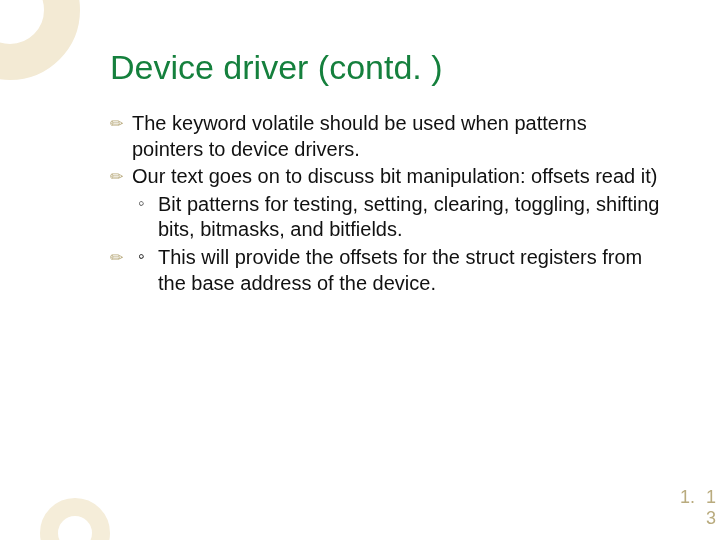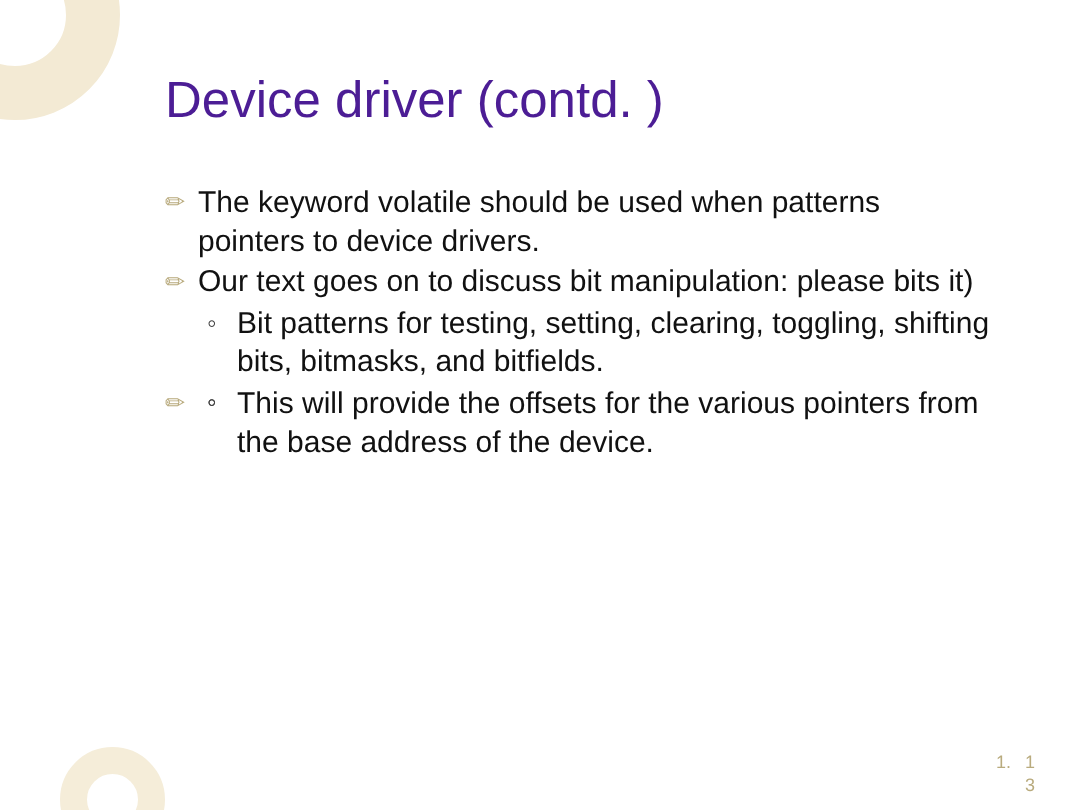--- a/index.html
+++ b/index.html
@@ -27,22 +27,22 @@
     border-color: #f5edd9;
   }
   .slide {
     position: absolute;
     top: 0; left: 0; right: 0; bottom: 0;
     padding: 48px 60px 0 110px;
   }
   .title {
     font-size: 34px;
     font-weight: 400;
-    color: #4c1d95;
-    margin-bottom: 36px;
+    color: #15803d;
+    margin-bottom: 24px;
   }
   .body-list {
     font-size: 20px;
     line-height: 1.28;
     color: #111;
   }
   .lvl1 {
     position: relative;
     padding-left: 22px;
     margin-bottom: 2px;
@@ -60,22 +60,22 @@
     margin-bottom: 2px;
   }
   .lvl2 .bullet-icon {
     position: absolute;
     left: 24px; top: 0;
     font-size: 18px;
     color: #444;
   }
   .footer {
     position: absolute;
-    bottom: 10px; right: 30px;
-    font-size: 12px;
+    bottom: 10px; right: 4px;
+    font-size: 18px;
     color: #b9ab7e;
     text-align: right;
     line-height: 1.2;
   }
   .footer-left {
     display: inline-block;
     vertical-align: top;
     margin-right: 6px;
   }
   .footer-right {
@@ -94,39 +94,39 @@
 
   <div class="body-list">
 
     <div class="lvl1">
       <span class="bullet-icon">✏</span>
       <span>The keyword volatile should be used when patterns pointers to device drivers.</span>
     </div>
 
     <div class="lvl1">
       <span class="bullet-icon">✏</span>
-      <span>Our text goes on to discuss bit manipulation: please bits it)</span>
+      <span>Our text goes on to discuss bit manipulation: offsets read it)</span>
     </div>
 
     <div class="lvl2">
       <span class="bullet-icon">◦</span>
       <span>Bit patterns for testing, setting, clearing, toggling, shifting bits, bitmasks,  and bitfields.</span>
     </div>
 
     <div class="lvl1">
       <span class="bullet-icon">✏</span>
     </div>
 
     <div class="lvl2">
       <span class="bullet-icon">◦</span>
     </div>
 
     <div class="lvl2">
       <span class="bullet-icon">◦</span>
-      <span>This will provide the offsets for the various pointers from the base address of the device.</span>
+      <span>This will provide the offsets for the struct registers from the base address of the device.</span>
     </div>
 
   </div>
 </div>
 
 <div class="footer">
   <span class="footer-left">1.</span>
   <span class="footer-right">
     <span>1</span><br>
     <span>3</span>

